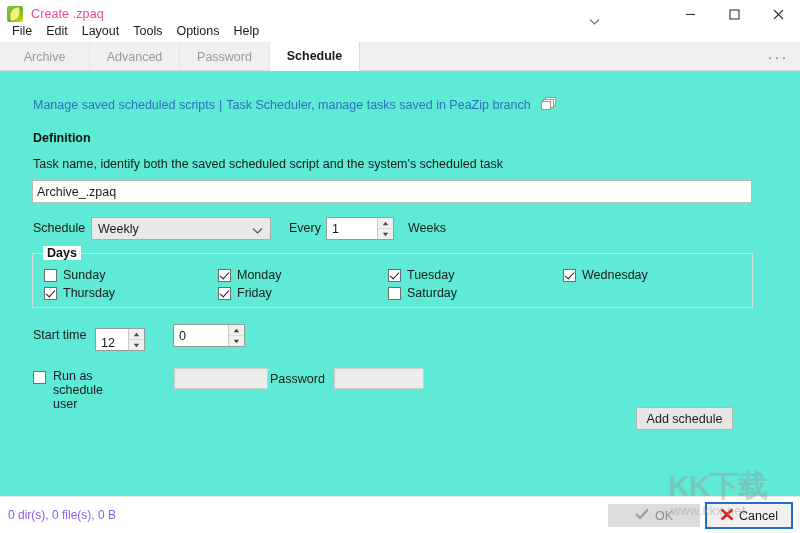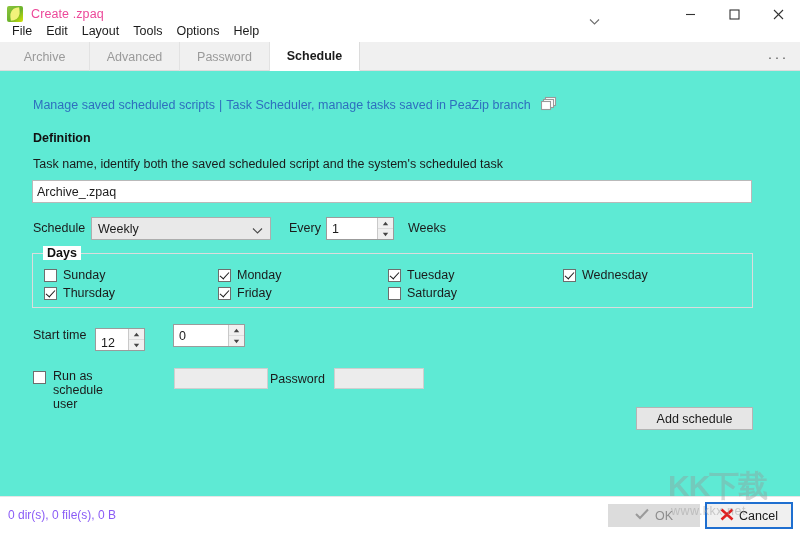--- a/index.html
+++ b/index.html
@@ -237,21 +237,21 @@
     background: #ececec;
     border: 1px solid #cfcfcf;
   }
   .user-input { left: 141px; top: 0; width: 94px; }
   .lbl-password { left: 237px; top: 4px; }
   .pwd-input { left: 301px; top: 0; width: 90px; }
 
   
   .add-schedule {
     position: absolute; left: 636px; top: 336px;
-    width: 117px; height: 23px;
+    width: 97px; height: 23px;
     background: #e6e6e6;
     border: 1px solid #b4b4b4;
     font-size: 12.5px; color: #1b1b1b;
     display: flex; align-items: center; justify-content: center;
   }
 
   
   .statusbar {
     position: absolute; left: 0; top: 496px;
     width: 800px; height: 37px;

